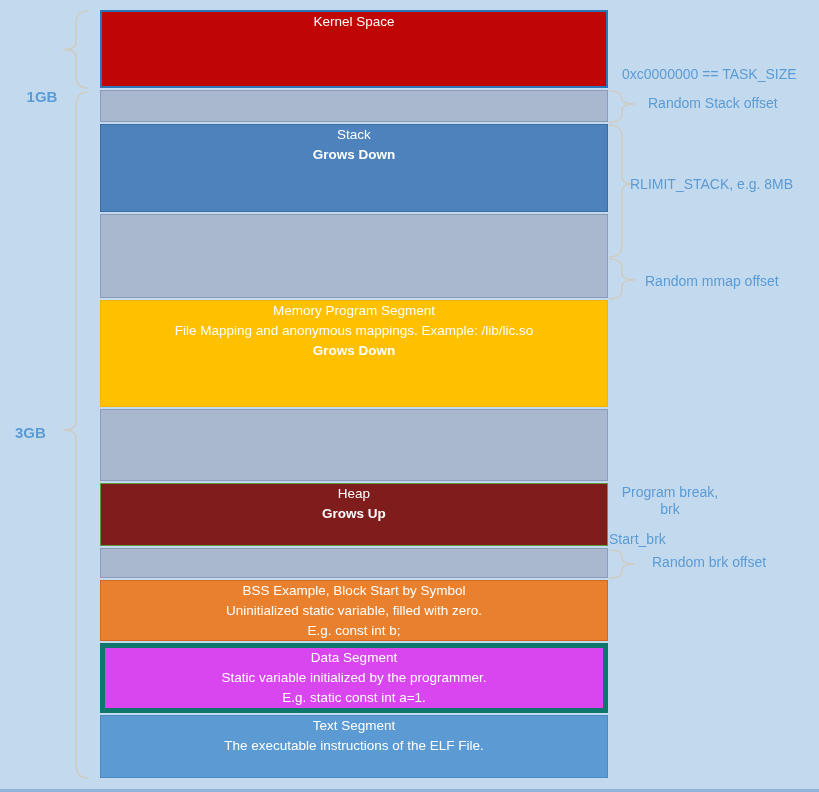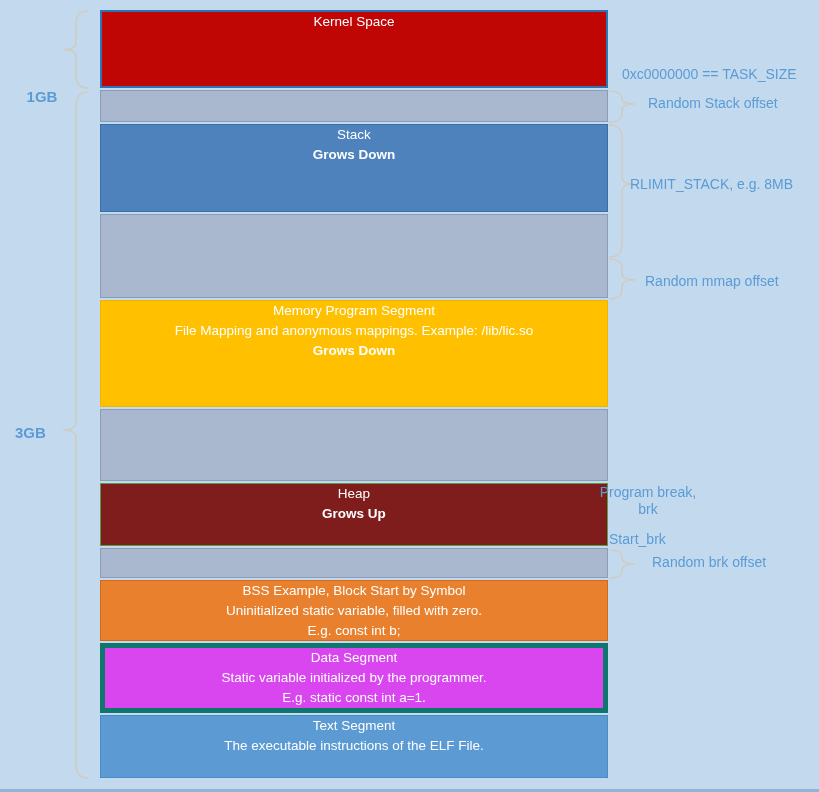--- a/index.html
+++ b/index.html
@@ -39,21 +39,21 @@
   
   .side-label{
     position:absolute;color:#5b9bd5;font-size:14px;white-space:nowrap;
   }
   .lbl-1gb   {left:18px;top:40px;width:48px;text-align:center;font-weight:bold;font-size:15px;margin-top:48px;}
   .lbl-3gb   {left:15px;top:424px;width:48px;text-align:left;font-weight:bold;font-size:15px;}
   .lbl-task  {left:622px;top:66px;}
   .lbl-rso   {left:648px;top:95px;}
   .lbl-rlim  {left:630px;top:176px;}
   .lbl-rmo   {left:645px;top:273px;}
-  .lbl-pb    {left:595px;top:484px;width:106px;text-align:center;white-space:normal;line-height:17px;}
+  .lbl-pb    {left:617px;top:484px;width:106px;text-align:center;white-space:normal;line-height:17px;}
   .lbl-sbrk  {left:609px;top:531px;}
   .lbl-rbo   {left:652px;top:554px;}
   
   .braces{
     position:absolute;left:0;top:0;width:819px;height:792px;pointer-events:none;
   }
   .braces path{fill:none;stroke:#cfccc4;stroke-width:1.6;}
 </style>
 </head>
 <body>

